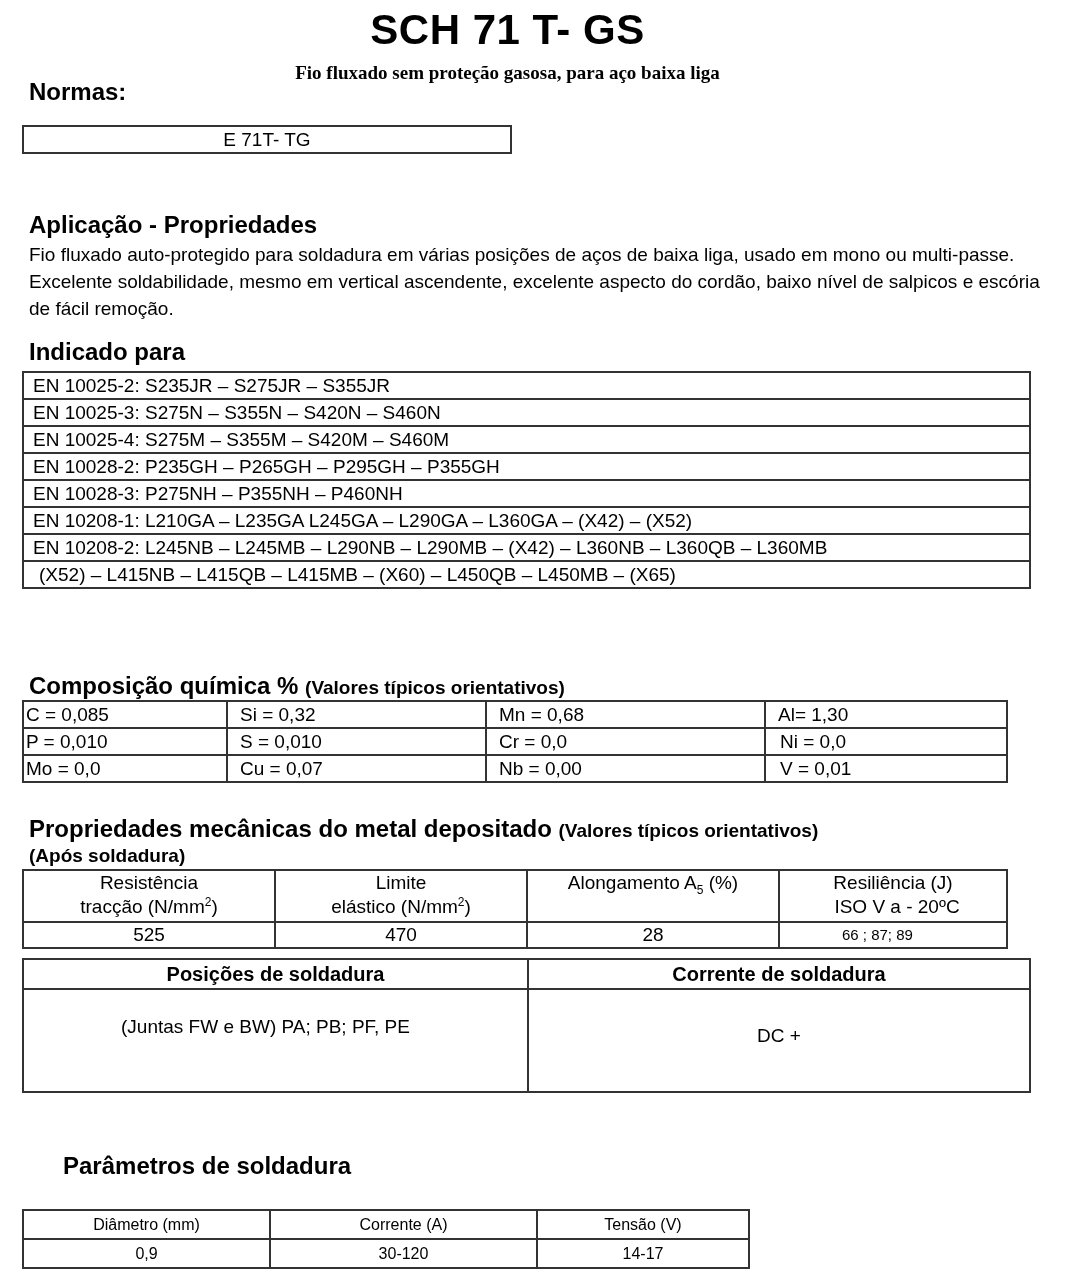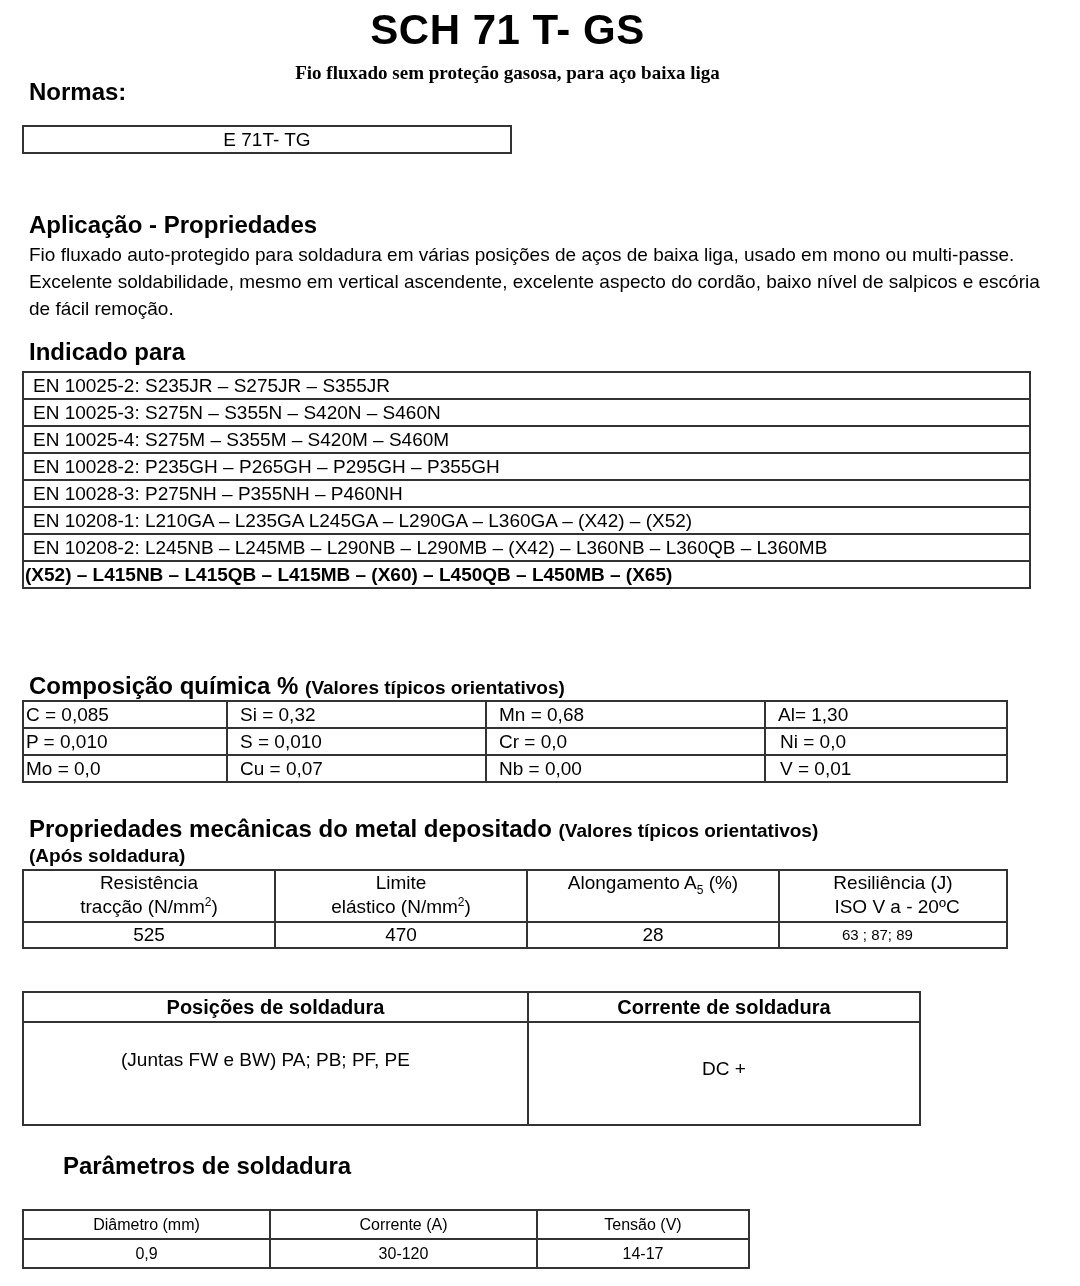--- a/index.html
+++ b/index.html
@@ -9,29 +9,29 @@
   .subtitle { left: 0; width: 1015px; top: 62px; text-align: center; font-size: 19px; font-weight: bold; font-family: Liberation Serif, serif; }
   .h { font-size: 24px; font-weight: bold; left: 29px; }
   .h small { font-size: 19px; font-weight: bold; }
   .body-text { left: 29px; width: 1030px; top: 241px; font-size: 19px; line-height: 27px; }
   table { border-collapse: collapse; position: absolute; font-size: 19px; }
   td, th { border: 2px solid #333; padding: 0; font-weight: normal; }
   .normas { left: 22px; top: 125px; width: 490px; }
   .normas td { text-align: center; height: 25px; line-height: 24px; }
   .indicado { left: 22px; top: 371px; width: 1009px; }
   .indicado td { height: 25px; line-height: 24px; padding-left: 9px; }
-  .indicado tr:last-child td { padding-left: 1px; font-weight: bold; }
+  .indicado tr:last-child td { padding-left: 15px; }
   .chem { left: 22px; top: 700px; width: 986px; }
   .chem td { height: 25px; line-height: 24px; padding-left: 2px; margin-left: 31px; }
   .mech { left: 22px; top: 869px; width: 986px; }
   .mech td { text-align: center; vertical-align: top; line-height: 24px; }
   .mech sup { font-size: 12px; vertical-align: super; line-height: 0; }
   .mech sub { font-size: 12px; line-height: 0; }
   .mech .small { font-size: 15px; }
-  .pos { left: 22px; top: 991px; width: 899px; }
+  .pos { left: 22px; top: 958px; width: 1009px; }
   .pos th { font-weight: bold; height: 28px; font-size: 20px; }
   .pos td { height: 75px; text-align: center; vertical-align: top; }
   .params { left: 22px; top: 1209px; width: 728px; font-size: 16px; padding-left: 48px; }
   .params td { text-align: center; height: 27px; line-height: 26px; }
 </style>
 </head>
 <body>
 
 <div class="abs title">SCH 71 T- GS</div>
 <div class="abs subtitle">Fio fluxado sem proteção gasosa, para aço baixa liga</div>
@@ -129,21 +129,21 @@
     </td>
     <td>
       <div>Resiliência (J)</div>
       <div style="padding-left:8px">ISO V a - 20ºC</div>
     </td>
   </tr>
   <tr style="height:24px">
     <td>525</td>
     <td>470</td>
     <td>28</td>
-    <td class="small" style="text-align:left;padding-left:62px;vertical-align:middle">63 ; 87; 89</td>
+    <td class="small" style="text-align:left;padding-left:62px;vertical-align:middle">66 ; 87; 89</td>
   </tr>
 </tbody>
   </table>
 
 <table class="pos">
   <tbody>
       <tr>
     <th style="width:503px">Posições de soldadura</th>
     <th>Corrente de soldadura</th>
   </tr>

